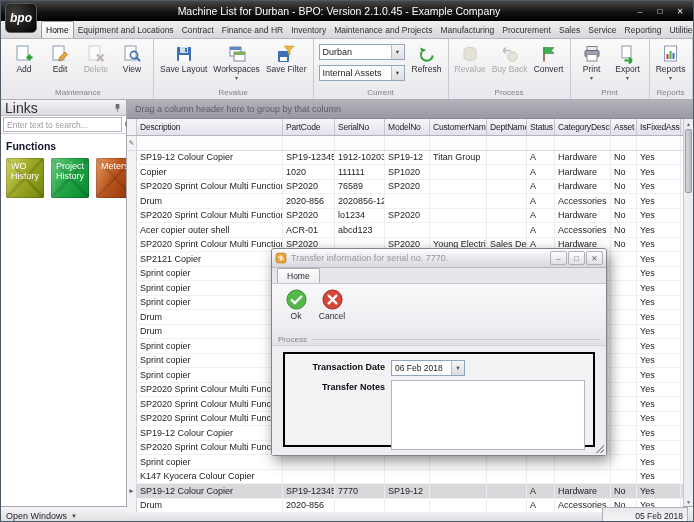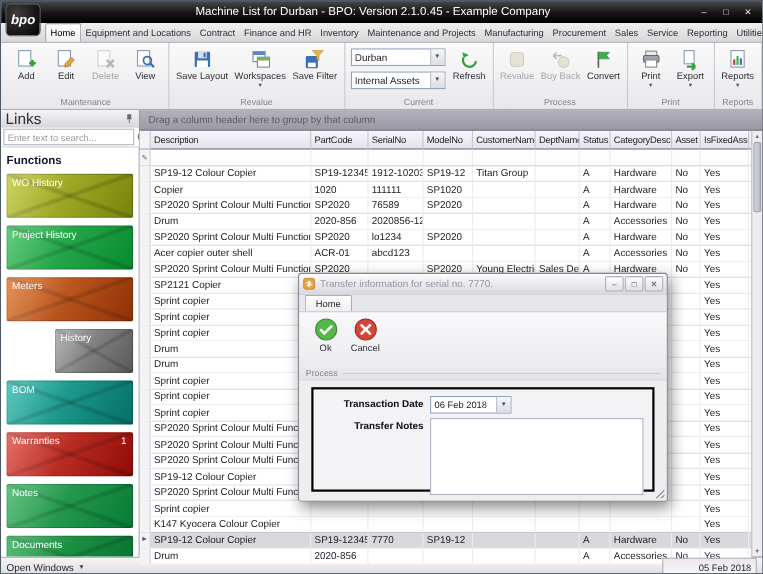--- a/index.html
+++ b/index.html
@@ -38,29 +38,29 @@
 
   
   .sidebar{width:126px;background:#fff;border-right:1px solid #a6a6ae;display:flex;flex-direction:column;box-sizing:border-box}
   .sb-header{height:15px;background:linear-gradient(#f4f4f6,#d9d9de);border-bottom:1px solid #bcbcc4;display:flex;align-items:center;padding:0 4px;font-size:14px;color:#2e2e34}
   .sb-header .pin{margin-left:auto;display:flex;align-items:center}
   .sb-searchwrap{border-bottom:1px solid #d2d2d8;padding:1px 2px;display:flex;align-items:center;background:#fff}
   .sb-search{flex:1;border:1px solid #b6b6c0;height:13px;font-size:8.5px;padding:0 3px;font-family:inherit;color:#333;outline:none}
   .sb-search::placeholder{color:#9a9aa2}
   .sb-searchicon{margin-left:2px;display:flex}
   .sb-functions{font-size:10.5px;font-weight:bold;color:#14142e;padding:6px 5px 4px}
-  .sb-items{flex:1;display:flex;flex-direction:column;gap:7px;padding:2px 5px 4px;overflow:hidden}
+  .sb-items{flex:1;display:flex;flex-direction:row;gap:7px;padding:2px 5px 4px;overflow:hidden}
   .sb-tile{height:40px;min-height:40px;border-radius:2px;position:relative;color:#fff;font-size:9px;padding:3px 5px;box-sizing:border-box;box-shadow:inset 0 0 0 1px rgba(0,0,0,.18)}
   .sb-tile::before{content:"";position:absolute;inset:0;background:linear-gradient(to bottom right,transparent 46%,rgba(0,0,0,.14) 49%,rgba(0,0,0,.14) 51%,transparent 54%),linear-gradient(to bottom left,transparent 46%,rgba(0,0,0,.14) 49%,rgba(0,0,0,.14) 51%,transparent 54%)}
   .sb-tile::after{content:"";position:absolute;inset:0;background:linear-gradient(115deg,rgba(255,255,255,.22),rgba(255,255,255,0) 45%)}
   .sb-tile .tlabel{position:relative;z-index:1}
   .sb-tile .badge{position:absolute;top:3px;right:6px;font-size:9px;color:#fff;z-index:1}
 
   
-  .gridarea{flex:1;display:flex;flex-direction:column;background:#701a75;min-width:0}
+  .gridarea{flex:1;display:flex;flex-direction:column;background:#14b8a6;min-width:0}
   .groupbar{height:18px;background:linear-gradient(#b3b2bb,#9a99a4);color:#5c5c64;font-size:9px;display:flex;align-items:center;padding-left:8px;border-bottom:1px solid #8a8a94}
   .gridwrap{flex:1;display:flex;min-height:0}
   .gridcols{flex:1;display:flex;flex-direction:column;min-width:0}
   .grow{display:grid;grid-template-columns:10px 146px 52px 50px 45px 57px 40px 28px 56px 26px 44px;height:13.5px;min-height:13.5px;font-size:9px;align-items:stretch}
   .ghead{height:16px;min-height:16px;background:linear-gradient(#f6f6fa,#e2e2ea);border-bottom:1px solid #b2b2c0;color:#16161c;font-size:8.5px;letter-spacing:-.2px}
   .ghead .gcell{border-right:1px solid #c6c6d2;line-height:16px}
   .gcell{overflow:hidden;white-space:nowrap;padding-left:3px;border-right:1px solid #ececf2;display:flex;align-items:center;color:#1c1c22}
   .grow.data{border-bottom:1px solid #f0f0f4;background:#fff}
   .grow.selected{background:#d9d9db}
   .grow.frow{border-bottom:1px solid #dcdce2;background:#fdfdfe}

